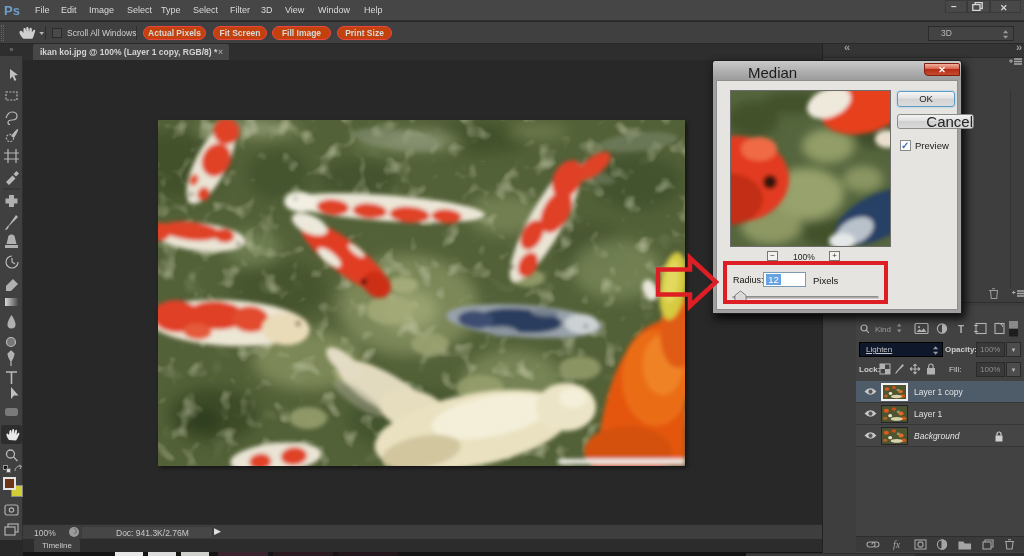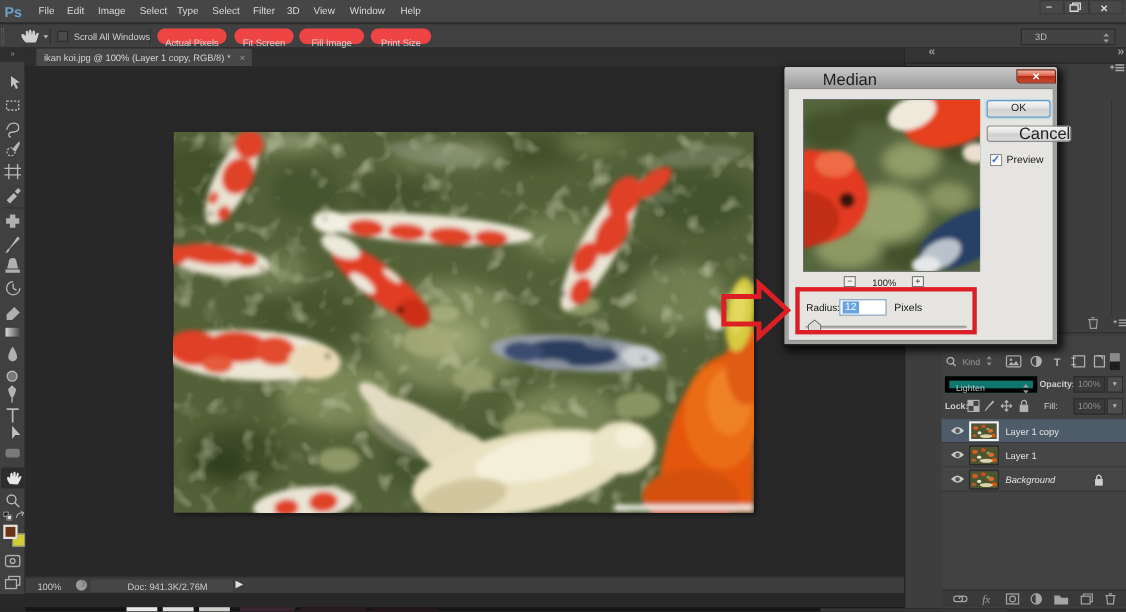--- a/index.html
+++ b/index.html
@@ -14,44 +14,44 @@
 #pslogo { position:absolute; left:4px; top:0px; width:20px; height:21px;
   color:#6f9fca; font-size:13px; font-weight:bold; line-height:21px; }
 .mi { position:absolute; top:0; height:21px; line-height:21px; color:#dadada;
   font-size:9px; }
 .wc { position:absolute; top:0; height:20px; line-height:20px; color:#c3c3c3;
   font-size:10px; }
 
 
 #optbar { position:absolute; left:0; top:22px; width:1024px; height:22px;
   background:#404040; border-bottom:1px solid #292929; }
-.obtn { position:absolute; top:4px; height:14px; background:#15803d;
-  border:7px solid #ef4444; border-radius:7px; color:#d8d8d8; font-size:8.5px;
-  text-align:center; line-height:12px; }
+.obtn { position:absolute; top:4px; height:14px; background:#c2410c;
+  border:1px solid #ef4444; border-radius:7px; color:#d8d8d8; font-size:8.5px;
+  text-align:center; line-height:12px;font-weight:bold; }
 #chk { position:absolute; left:52px; top:6px; width:10px; height:10px;
   background:#4a4a4a; border:1px solid #2a2a2a; }
 #scrolltxt { position:absolute; left:67px; top:0; height:22px; line-height:22px;
   color:#cfcfcf; font-size:8.5px; }
 #dd3d { position:absolute; left:928px; top:4px; width:86px; height:15px;
   background:#434343; border:1px solid #2b2b2b; color:#b9b9b9; font-size:8.5px;
   line-height:13px; }
 
 
 #toolbar { position:absolute; left:0; top:44px; width:23px; height:496px;
   background:#404040; border-right:1px solid #2e2e2e; }
 #tbhead { position:absolute; left:0; top:0; width:23px; height:12px;
   background:#2e2e2e; color:#9a9a9a; font-size:7px; line-height:12px;
   text-align:center; }
 
 
 #tabbar { position:absolute; left:23px; top:44px; width:799px; height:16px;
   background:#2e2e2e; }
 #dtab { position:absolute; left:10px; top:0; width:196px; height:16px;
   background:#474747; color:#d4d4d4; font-size:8.5px; line-height:16px;
-  border-radius:2px 2px 0 0; }
+  border-radius:2px 2px 0 0;font-weight:bold; }
 #paste { position:absolute; left:23px; top:60px; width:799px; height:464px;
   background:#282828; }
 #canvas { position:absolute; left:158px; top:120px; width:527px; height:346px;
   background:#5c6b42; box-shadow:2px 2px 4px rgba(0,0,0,.5); }
 
 
 #statusbar { position:absolute; left:23px; top:524px; width:799px; height:15px;
   background:#3e3e3e; border-top:1px solid #2c2c2c; color:#c8c8c8; font-size:8.5px; }
 #tlrow { position:absolute; left:23px; top:539px; width:799px; height:13px;
   background:#2c2c2c; }
@@ -60,21 +60,21 @@
   text-align:center; border-radius:2px 2px 0 0; }
 #bstrip { position:absolute; left:23px; top:552px; width:799px; height:4px;
   background:#151515; }
 
 
 #dock { position:absolute; left:822px; top:44px; width:202px; height:512px;
   background:#3e3e3e; border-left:1px solid #222; }
 #dockhead { position:absolute; left:0; top:0; width:202px; height:14px;
   background:#343434; border-bottom:1px solid #2a2a2a; color:#a8a8a8; }
 .drow { position:absolute; color:#c0c0c0; font-size:8.5px; }
-.dd { background:#0f766e; border:4px solid #000000; color:#c5c5c5; }
+.dd { background:#0f172a; border:1px solid #000000; color:#c5c5c5;text-decoration:underline; }
 .numbox { background:#393939; border:1px solid #2a2a2a; color:#8f8f8f; }
 .arrbtn { background:#4c4c4c; border:1px solid #2a2a2a; color:#b5b5b5;
   text-align:center; }
 #lrows { position:absolute; left:33px; top:337px; width:169px; }
 .lrow { position:relative; width:169px; height:22px; background:#454545;
   border-bottom:1px solid #363636; }
 .lrow.sel { background:#4e5c6a; }
 .lname { position:absolute; left:58px; top:0; height:22px; line-height:22px;
   color:#e2e2e2; font-size:8.5px; }
 .eye { position:absolute; left:8px; top:6px; width:13px; height:9px; }
@@ -449,20 +449,23 @@
   </svg>
   </div>
 
   <div id="statusbar">
     <span class="abs" style="left:11px;top:3px">100%</span>
     <span class="abs" style="left:46px;top:2px;width:10px;height:10px;border-radius:50%;background:#9a9a9a;color:#444;font-size:8px;line-height:10px;text-align:center">☽</span>
     <div class="abs" style="left:58px;top:1px;width:132px;height:13px;background:#464646;border:1px solid #3a3a3a"></div>
     <span class="abs" style="left:93px;top:3px">Doc: 941.3K/2.76M</span>
     <span class="abs" style="left:191px;top:1px;color:#e0e0e0;font-size:9px">▶</span>
   </div>
+  <div id="tlrow">
+      <div id="tltab">Timeline</div>
+    </div>
   <div id="bstrip">
     <div class="abs" style="left:92px;top:0;width:28px;height:4px;background:#e8e8e8"></div>
     <div class="abs" style="left:125px;top:0;width:28px;height:4px;background:#ddd"></div>
     <div class="abs" style="left:158px;top:0;width:28px;height:4px;background:#d0d0cc"></div>
     <div class="abs" style="left:195px;top:0;width:50px;height:4px;background:#3a2430"></div>
     <div class="abs" style="left:250px;top:0;width:60px;height:4px;background:#2c1a22"></div>
     <div class="abs" style="left:315px;top:0;width:60px;height:4px;background:#25151c"></div>
   </div>
 
   <div id="dock">

